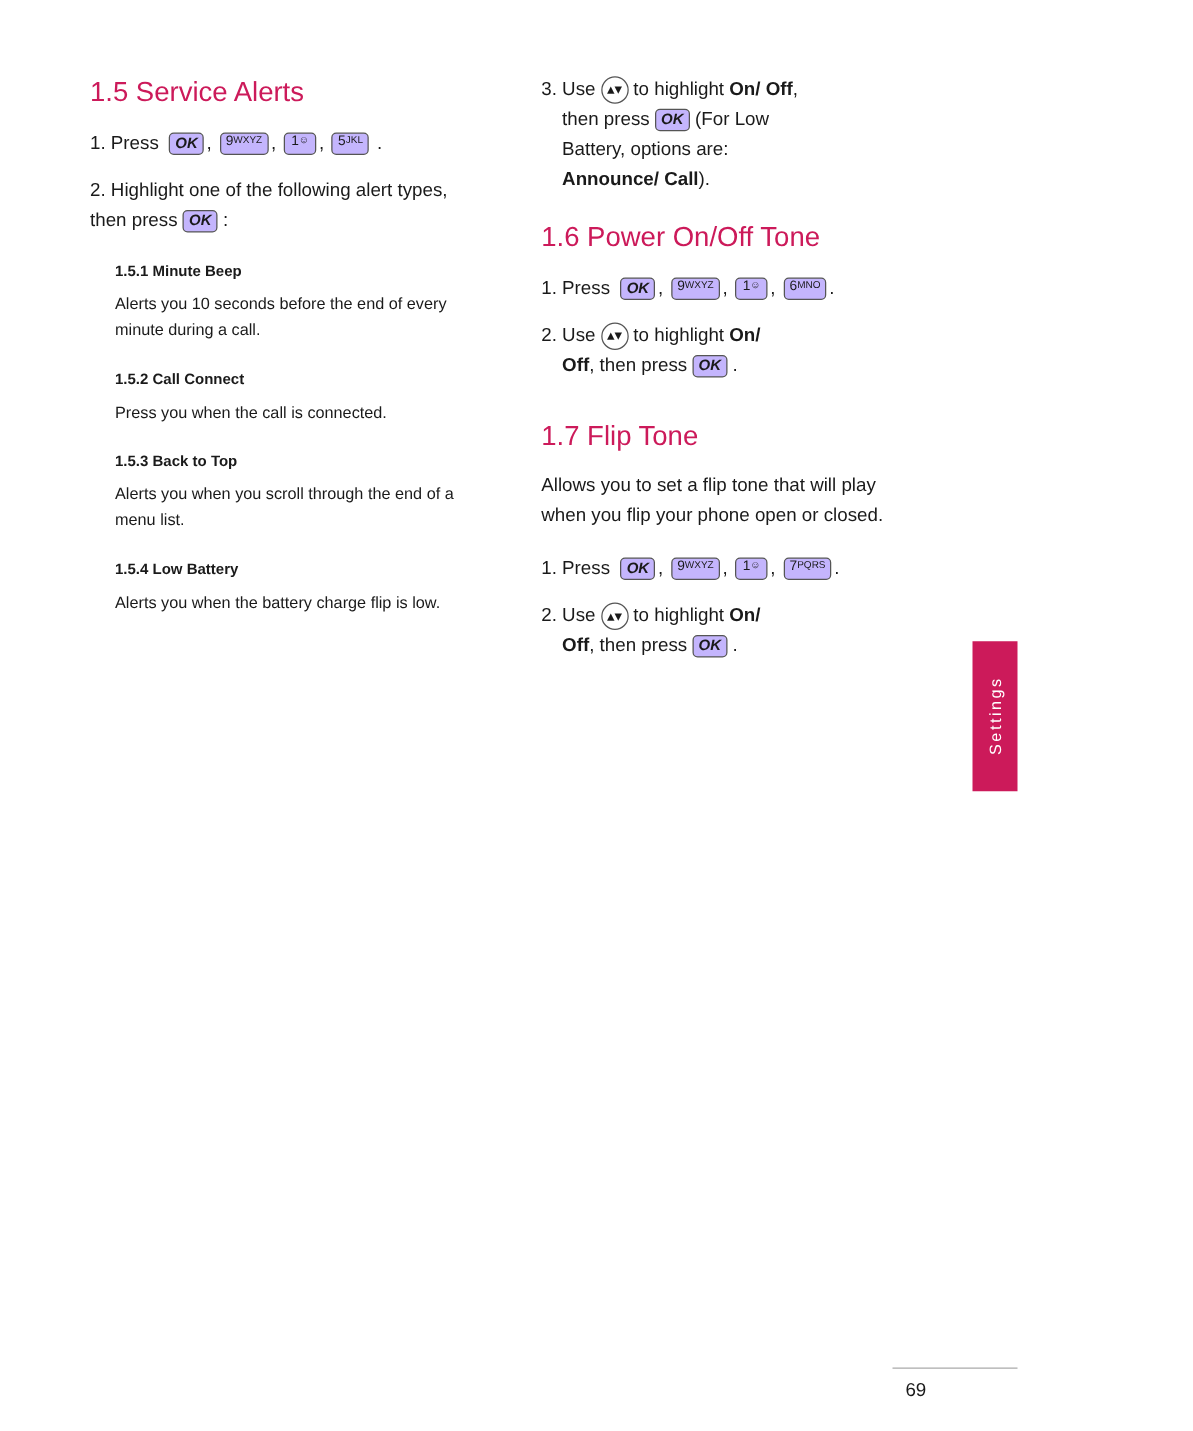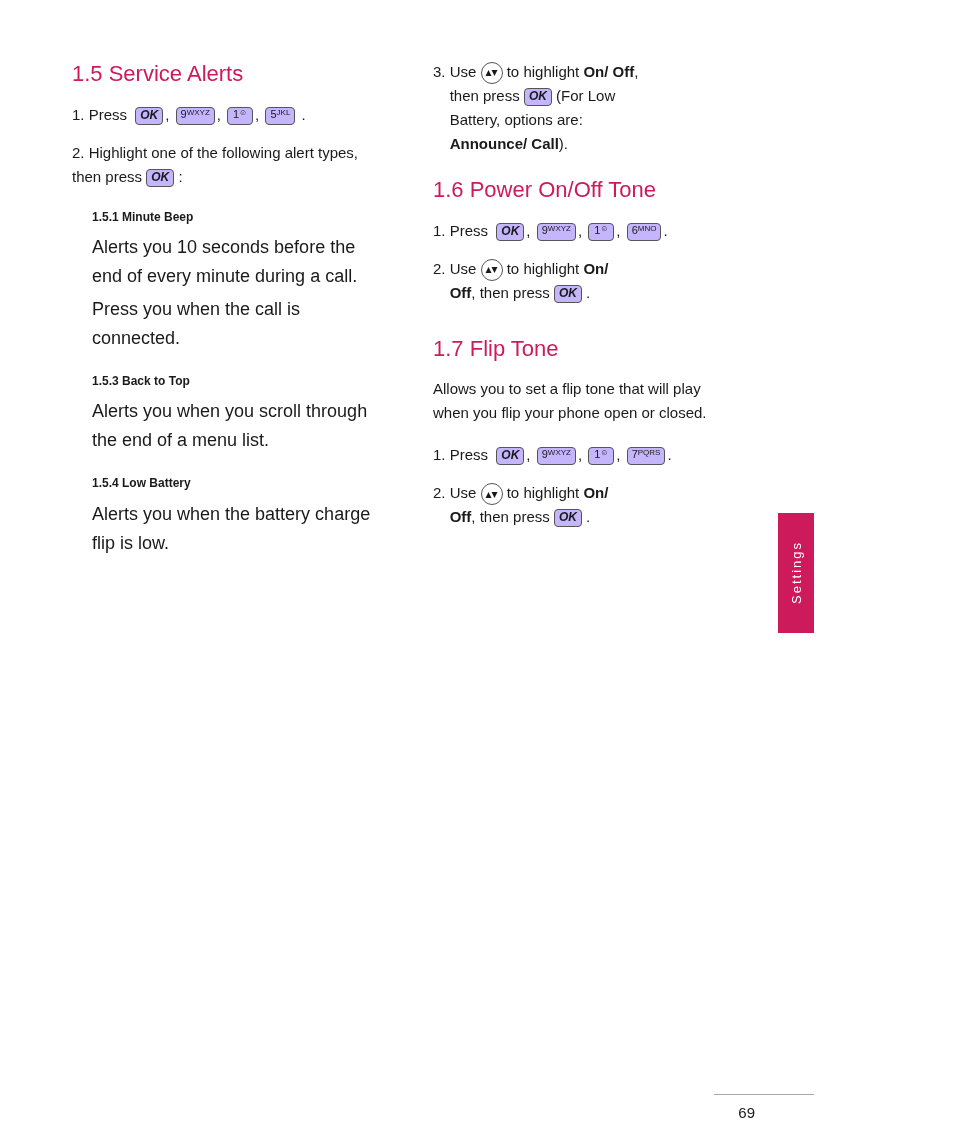--- a/index.html
+++ b/index.html
@@ -66,21 +66,21 @@
     }
 
     .subsection-title {
       font-weight: bold;
       font-size: 12px;
       margin: 20px 0 8px 20px;
       line-height: 1.4;
     }
 
     .subsection-desc {
-      font-size: 18px;
+      font-size: 13px;
       line-height: 1.6;
       margin-left: 20px;
       margin-bottom: 4px;
     }
 
     
     .key {
       display: inline-flex;
       align-items: flex-start;
       justify-content: center;
@@ -143,21 +143,21 @@
       writing-mode: vertical-rl;
       transform: rotate(180deg);
       letter-spacing: 2px;
       font-weight: normal;
     }
 
     
     .page-number {
       position: absolute;
       bottom: 24px;
-      right: 59px;
+      right: 73px;
       font-size: 15px;
       color: #1a1a1a;
     }
 
     
     .page-divider {
       position: absolute;
       bottom: 50px;
       right: 0;
       width: 100px;
@@ -212,20 +212,21 @@
       <span class="step-content">
         2. Highlight one of the following alert types, then press <span class="key">
             <span class="key-ok">OK</span>
           </span> :
       </span>
     </div>
 
     <div class="subsection-title">1.5.1 Minute Beep</div>
     <p class="subsection-desc">Alerts you 10 seconds before the end of every minute during a call.</p>
 
+    <div class="subsection-title">1.5.2 Call Connect</div>
     <p class="subsection-desc">Press you when the call is connected.</p>
 
     <div class="subsection-title">1.5.3 Back to Top</div>
     <p class="subsection-desc">Alerts you when you scroll through the end of a menu list.</p>
 
     <div class="subsection-title">1.5.4 Low Battery</div>
     <p class="subsection-desc">Alerts you when the battery charge flip is low.</p>
 
   </div>
 

